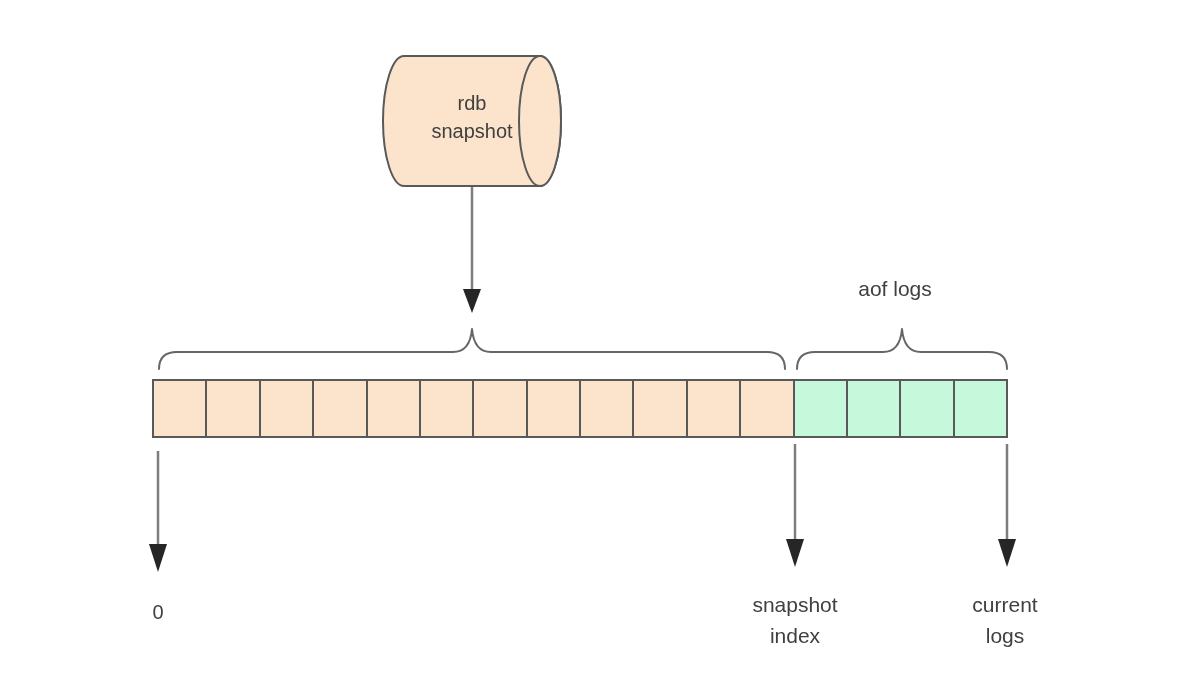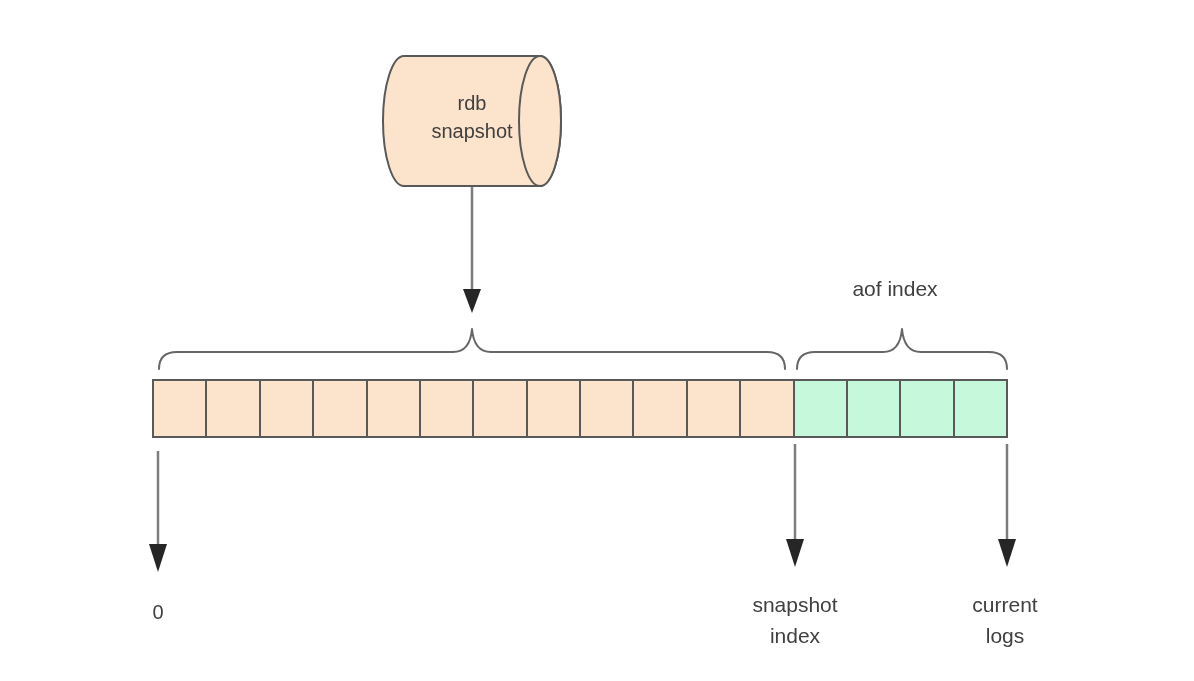--- a/index.html
+++ b/index.html
@@ -87,21 +87,21 @@
       <div class="cell" style="background: rgb(252, 228, 204);"></div>
       <div class="cell" style="background: rgb(198, 249, 220);"></div>
       <div class="cell" style="background: rgb(198, 249, 220);"></div>
       <div class="cell" style="background: rgb(198, 249, 220);"></div>
       <div class="cell" style="background: rgb(198, 249, 220);"></div>
     </div>
 
   <div class="label cylinder-label">rdb
 snapshot</div>
 
-  <div class="label aof-label">aof index</div>
+  <div class="label aof-label">aof logs</div>
 
   <div class="label zero-label">0</div>
 
   <div class="label snapshot-index-label">snapshot
 index</div>
 
   <div class="label current-index-label">current
 logs</div>
 </div>
 

